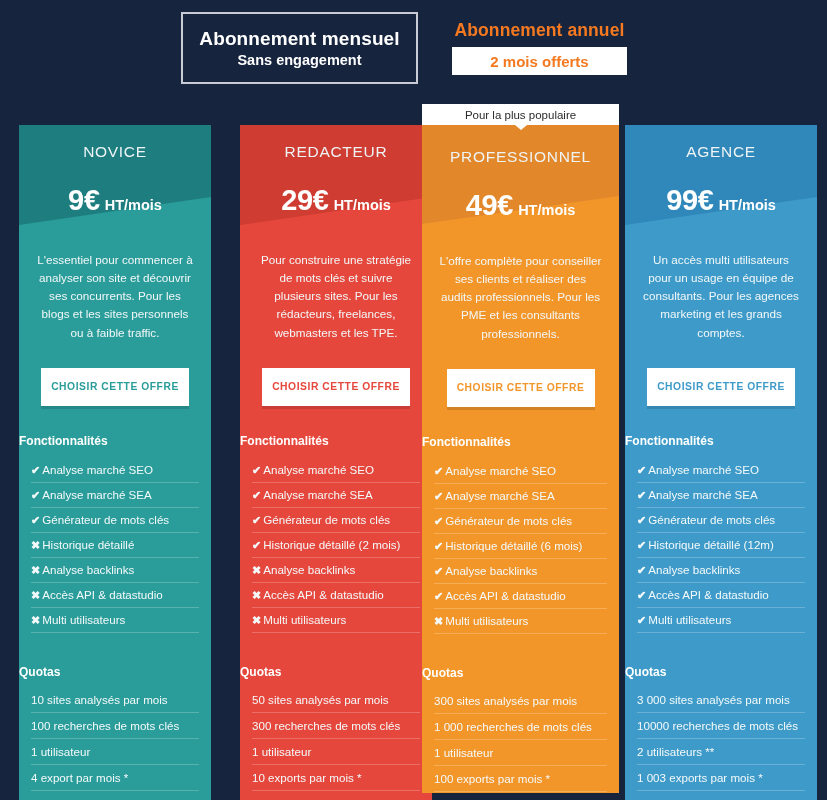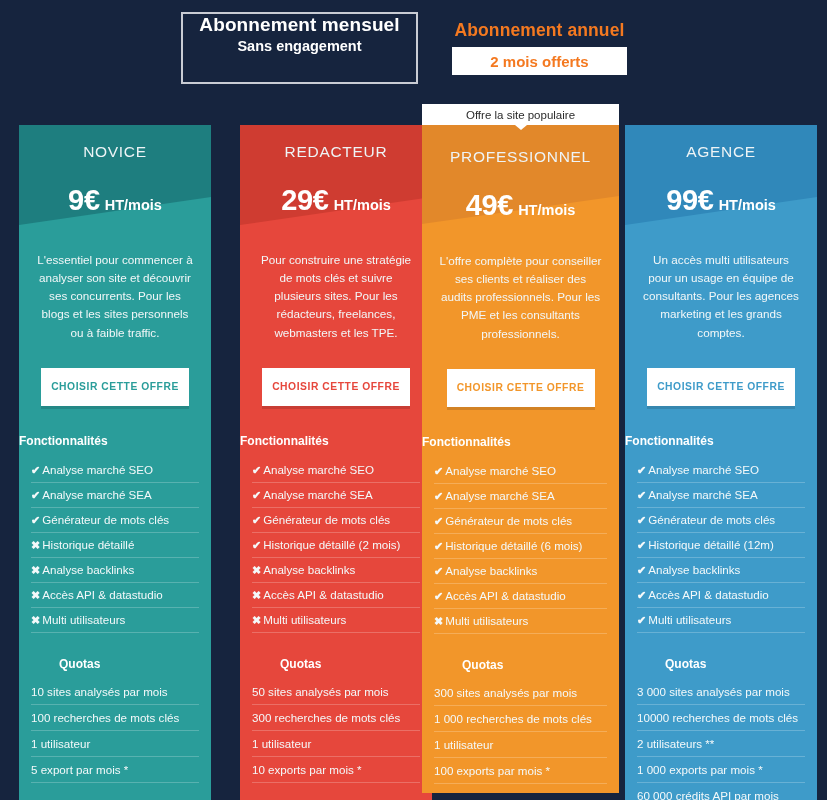--- a/index.html
+++ b/index.html
@@ -16,21 +16,21 @@
     position: absolute;
     top: 0; left: 0; width: 827px; height: 96px;
   }
   .toggle-monthly {
     position: absolute;
     left: 181px; top: 12px;
     width: 237px; height: 72px;
     border: 2px solid #c9ccd4;
     background: #16243e;
     display: flex; flex-direction: column;
-    align-items: center; justify-content: flex-start;
+    align-items: center; justify-content: center;
     gap: 2px;
   }
   .toggle-monthly .t1 {
     color: #ffffff; font-size: 19px; font-weight: bold; letter-spacing: .1px;
   }
   .toggle-monthly .t2 {
     color: #ffffff; font-size: 14.5px; font-weight: bold;
   }
   .toggle-annual {
     position: absolute;
@@ -155,37 +155,37 @@
     font-size: 11.6px;
     padding: 5px 0 5px 0;
     border-bottom: 1px solid rgba(255,255,255,.22);
     white-space: nowrap;
   }
   .feat-list li .mark {
     font-size: 11px; font-weight: bold; margin-right: 2px;
   }
   .quota-list { margin-top: 8px; }
   .quota-list li { padding: 6px 0; }
-  .quota-title { margin-top: 24px; padding-left: 40px; }
+  .quota-title { margin-top: 32px; }
 </style>
 </head>
 <body>
 
 <div class="toggle-bar">
   <div class="toggle-monthly">
     <div class="t1">Abonnement mensuel</div>
     <div class="t2">Sans engagement</div>
   </div>
   <div class="toggle-annual">
     <div class="a1">Abonnement annuel</div>
     <div class="a2">2 mois offerts</div>
   </div>
 </div>
 
-<div class="popular-badge">Offre la site populaire</div>
+<div class="popular-badge">Pour la plus populaire</div>
 
 <div class="cards" id="cards">
     <div class="card c0">
       <div class="card-top"></div>
       <div class="card-head">
         <div class="plan-name">NOVICE</div>
         <div class="plan-price"><span class="amount">9€</span><span class="unit">HT/mois</span></div>
       </div>
       <div class="desc">L'essentiel pour commencer à analyser son site et découvrir ses concurrents. Pour les blogs et les sites personnels ou à faible traffic.</div>
       <div class="cta">CHOISIR CETTE OFFRE</div>
@@ -197,21 +197,21 @@
         <li><span class="mark">✖</span><span>Historique détaillé</span></li>
         <li><span class="mark">✖</span><span>Analyse backlinks</span></li>
         <li><span class="mark">✖</span><span>Accès API &amp; datastudio</span></li>
         <li><span class="mark">✖</span><span>Multi utilisateurs</span></li>
       </ul>
       <div class="sect-title quota-title">Quotas</div>
       <ul class="quota-list">
         <li>10 sites analysés par mois</li>
         <li>100 recherches de mots clés</li>
         <li>1 utilisateur</li>
-        <li>5 export par mois *</li>
+        <li>4 export par mois *</li>
       </ul>
     </div>
     <div class="card c1">
       <div class="card-top"></div>
       <div class="card-head">
         <div class="plan-name">REDACTEUR</div>
         <div class="plan-price"><span class="amount">29€</span><span class="unit">HT/mois</span></div>
       </div>
       <div class="desc">Pour construire une stratégie de mots clés et suivre plusieurs sites. Pour les rédacteurs, freelances, webmasters et les TPE.</div>
       <div class="cta">CHOISIR CETTE OFFRE</div>
@@ -276,17 +276,17 @@
         <li><span class="mark">✔</span><span>Historique détaillé (12m)</span></li>
         <li><span class="mark">✔</span><span>Analyse backlinks</span></li>
         <li><span class="mark">✔</span><span>Accès API &amp; datastudio</span></li>
         <li><span class="mark">✔</span><span>Multi utilisateurs</span></li>
       </ul>
       <div class="sect-title quota-title">Quotas</div>
       <ul class="quota-list">
         <li>3 000 sites analysés par mois</li>
         <li>10000 recherches de mots clés</li>
         <li>2 utilisateurs **</li>
-        <li>1 000 exports par mois *</li>
+        <li>1 003 exports par mois *</li>
         <li>60 000 crédits API par mois</li>
       </ul>
     </div>
   </div>
 
 </body></html>

